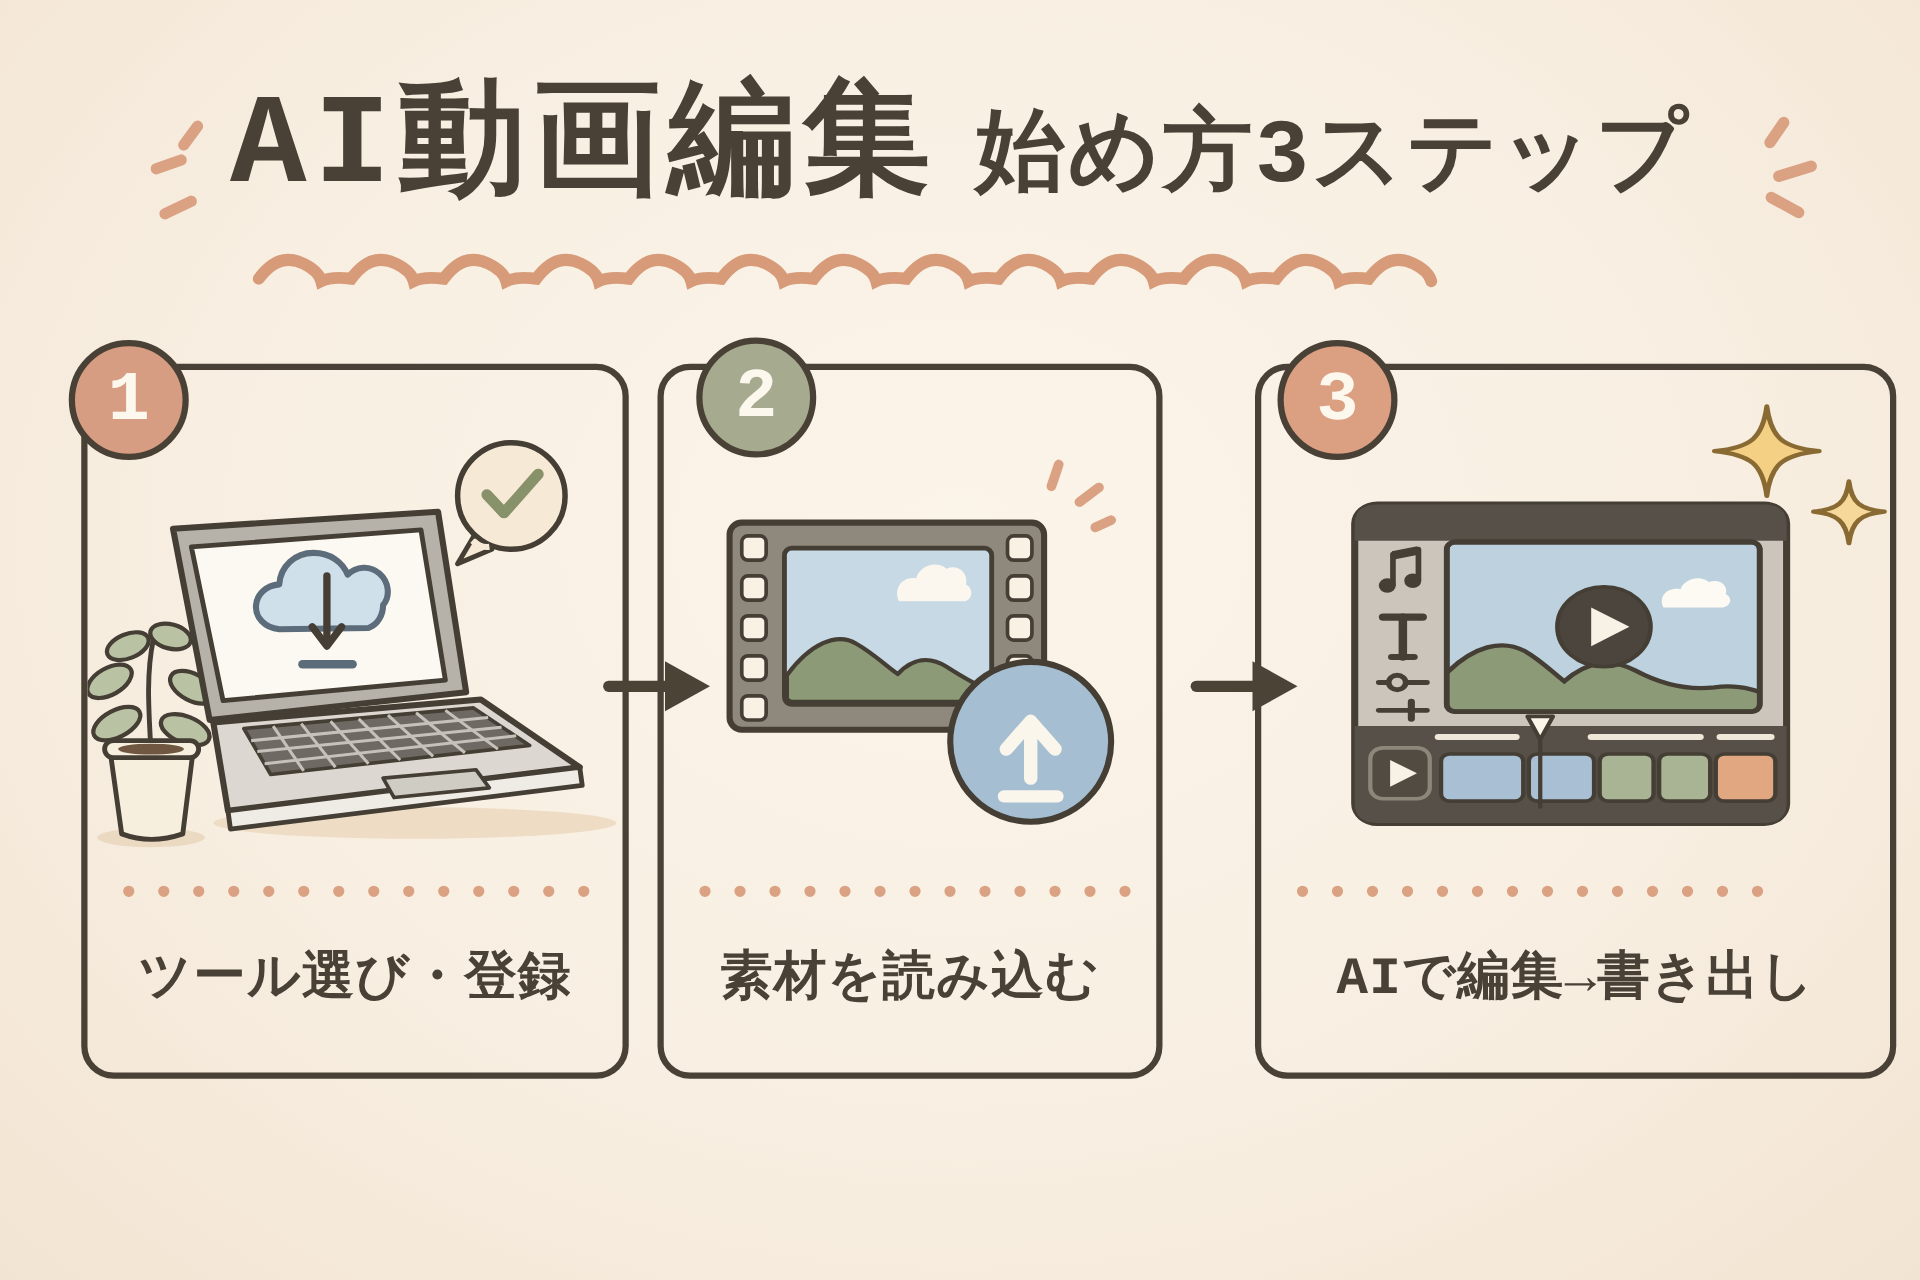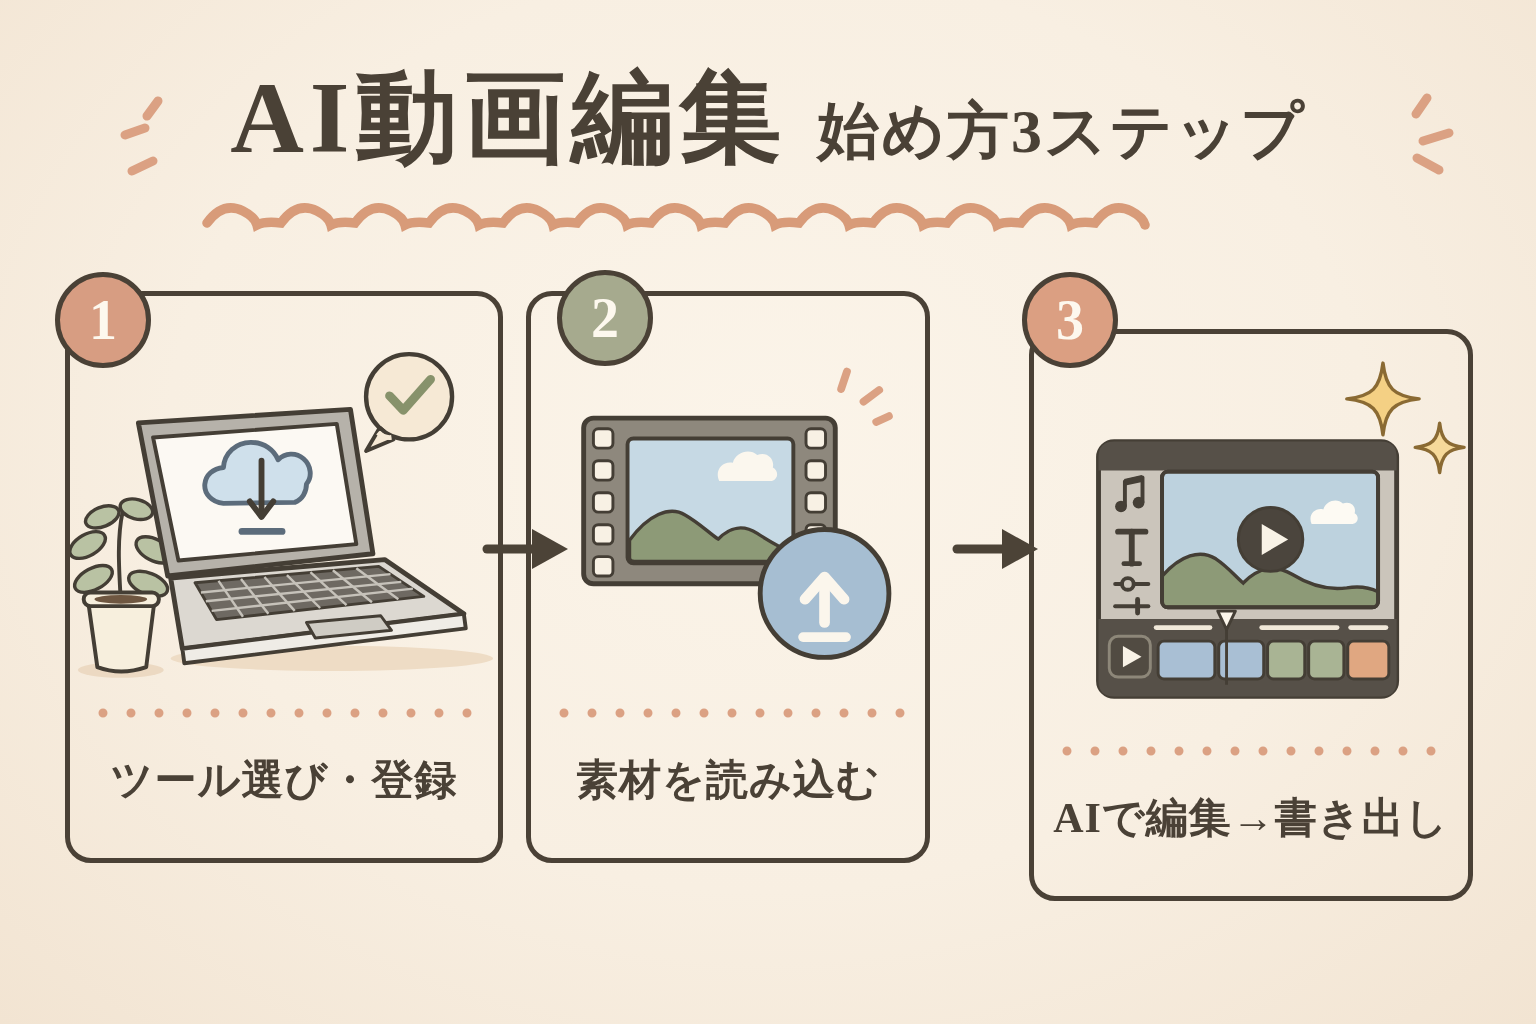--- a/index.html
+++ b/index.html
@@ -1,31 +1,31 @@
 <!DOCTYPE html>
 <html><head>
 <meta charset="utf-8">
 <style>
   html,body{margin:0;padding:0;background:#f8efe2;}
   .canvas{position:relative;width:1536px;height:1024px;overflow:hidden;
     background:radial-gradient(ellipse at 50% 42%, #fbf4e9 0%, #f8efe2 55%, #f2e4d2 100%);
-    font-family:Liberation Serif, serif;color:#4a4136;}
+    font-family:Liberation Mono, monospace;color:#4a4136;}
   
   .title-row{position:absolute;top:62px;left:0;width:100%;display:flex;justify-content:center;align-items:baseline;gap:30px;font-weight:700;color:#4a4136;}
   .title-main{font-size:102px;letter-spacing:6px;line-height:1.1;}
-  .title-sub{font-size:62px;letter-spacing:2px;line-height:1.1;}
+  .title-sub{font-size:72px;letter-spacing:2px;line-height:1.1;}
   .underline-svg{position:absolute;top:196px;left:198px;width:985px;height:46px;}
   .spark{position:absolute;width:80px;height:95px;}
   .spark.left{left:96px;top:92px;}
   .spark.right{left:1398px;top:86px;}
   
   .panel{position:absolute;top:291px;height:572px;border:5px solid #4a4136;border-radius:26px;box-sizing:border-box;}
   #panel-1{left:65px;width:438px;}
   #panel-2{left:526px;width:404px;padding-left:12px;}
-  #panel-3{left:1029px;width:444px;margin-top:38px;}
+  #panel-3{left:1004px;width:513px;}
   .illus{position:absolute;inset:0;width:100%;height:100%;}
   .dots-svg{position:absolute;left:26px;right:26px;bottom:138px;height:14px;}
   .caption{position:absolute;left:0;right:0;bottom:50px;text-align:center;font-size:42px;font-weight:700;letter-spacing:1px;color:#4a4136;white-space:nowrap;}
   
   .badge{position:absolute;width:96px;height:96px;border-radius:50%;border:5px solid #4a4136;box-sizing:border-box;display:flex;align-items:center;justify-content:center;color:#fdf8ee;font-size:56px;font-weight:700;z-index:3;}
   #badge-1{left:55px;top:272px;background:#d79d82;}
   #badge-2{left:557px;top:270px;background:#a6aa8e;}
   #badge-3{left:1022px;top:272px;background:#db9f82;}
   
   .arrow-svg{position:absolute;top:519px;width:100px;height:60px;z-index:2;}

